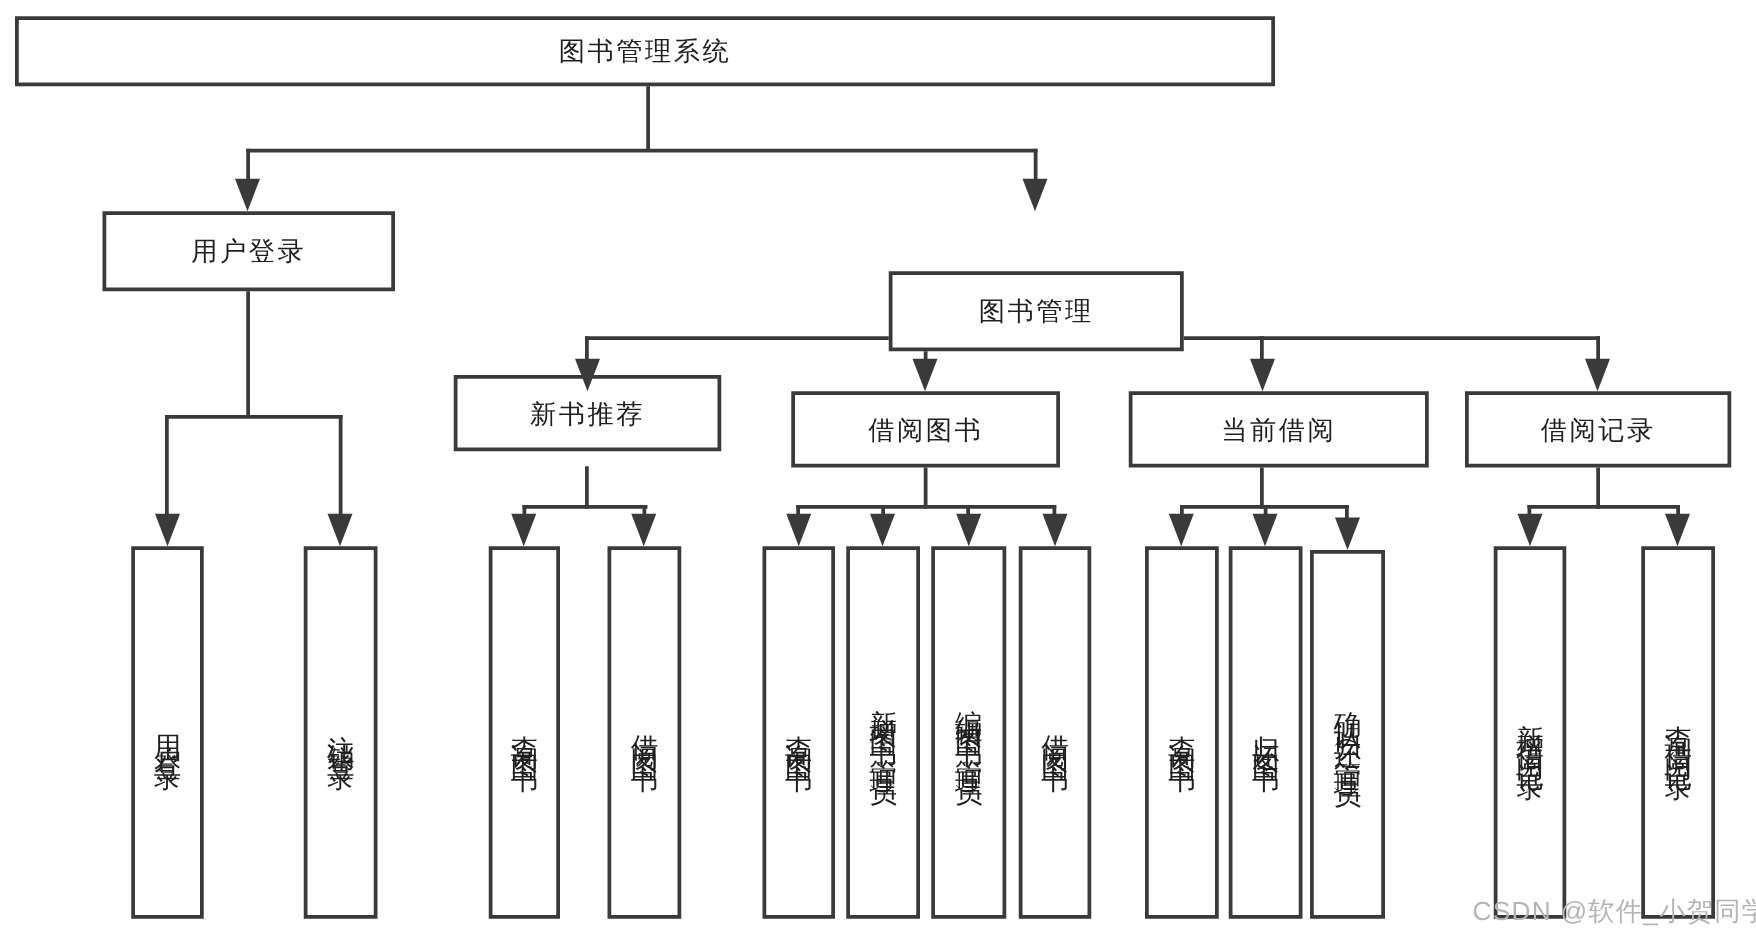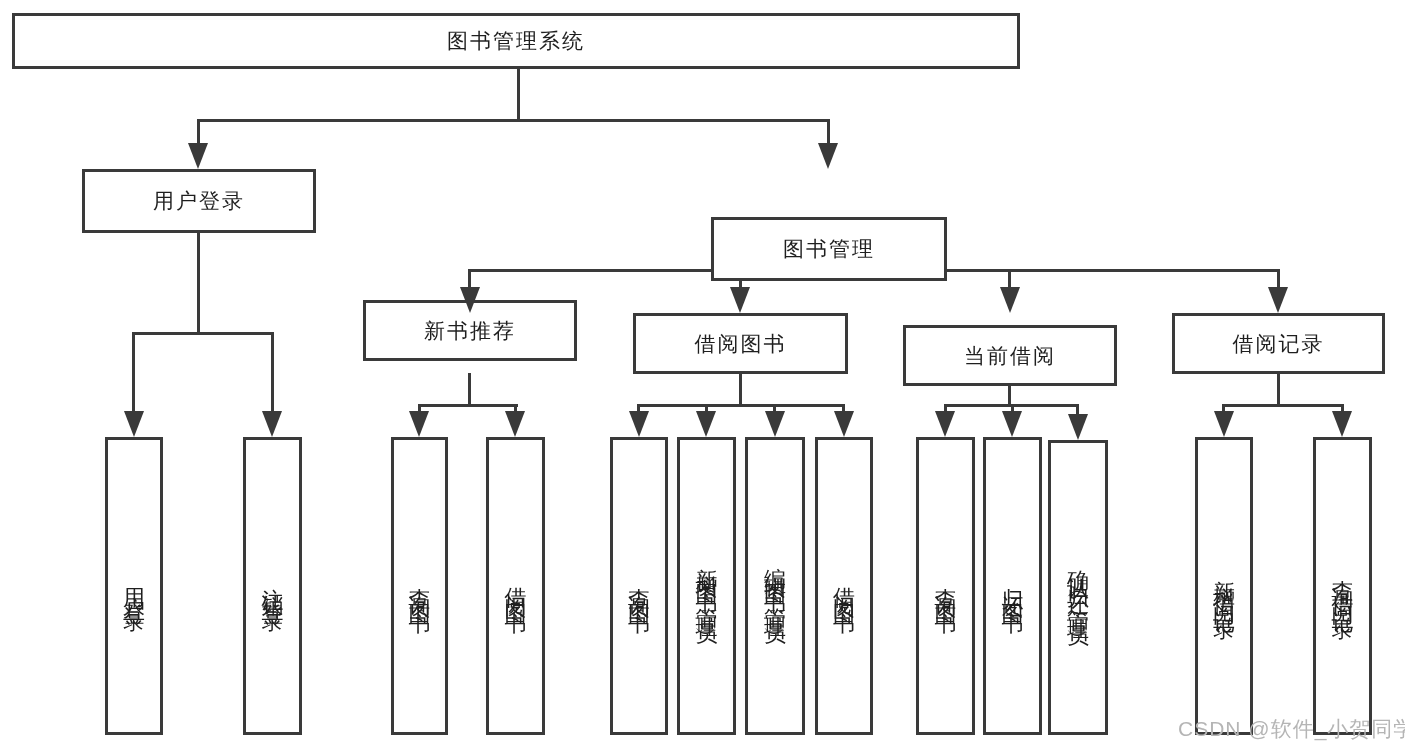--- a/index.html
+++ b/index.html
@@ -75,21 +75,21 @@
   <div class="node" style="left:711px;top:169px;width:236px;height:64px;margin-top:48px;">
     <span class="hlabel">图书管理</span>
   </div>
 
   <div class="node" style="left:363px;top:300px;width:214px;height:61px;">
     <span class="hlabel">新书推荐</span>
   </div>
   <div class="node" style="left:633px;top:313px;width:215px;height:61px;">
     <span class="hlabel">借阅图书</span>
   </div>
-  <div class="node" style="left:903px;top:313px;width:214px;height:61px;margin-top:12px;">
+  <div class="node" style="left:903px;top:313px;width:240px;height:61px;">
     <span class="hlabel">当前借阅</span>
   </div>
   <div class="node" style="left:1172px;top:313px;width:213px;height:61px;">
     <span class="hlabel">借阅记录</span>
   </div>
 
   <div class="node" style="left:105px;top:437px;width:58px;height:298px;">
     <span class="vlabel">用户登录</span>
   </div>
   <div class="node" style="left:243px;top:437px;width:59px;height:298px;">

